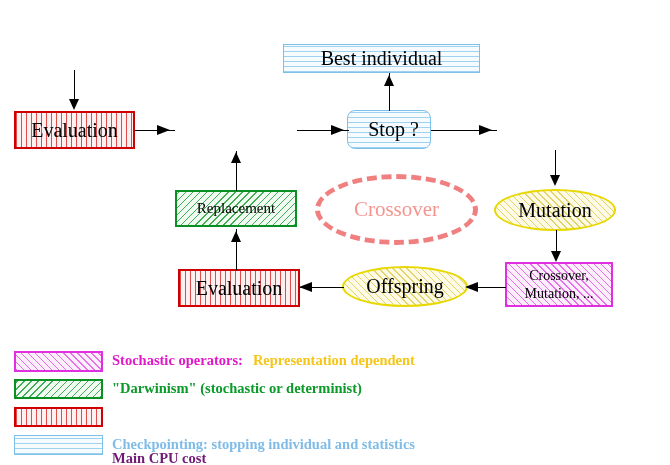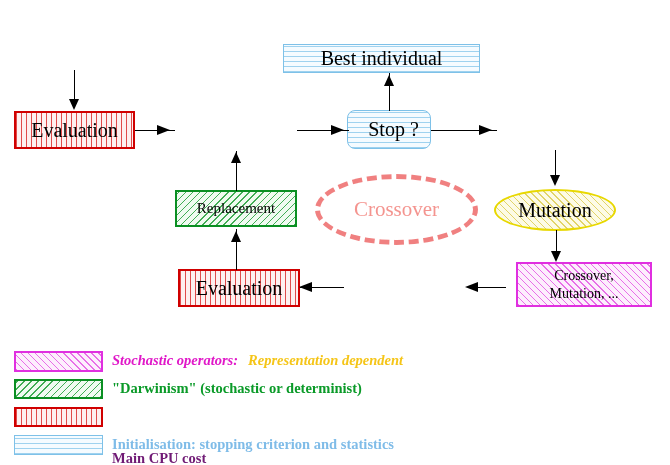--- a/index.html
+++ b/index.html
@@ -135,25 +135,28 @@
 
   <div class="node fill-blue" style="left:283px; top:44px; width:197px; height:29px; font-size:20px;">
     <span class="label">Best individual</span>
   </div>
 
 
   <div class="node fill-yellow ellipse" style="left:494px; top:189px; width:122px; height:42px; font-size:20px;">
     <span class="label">Mutation</span>
   </div>
 
-  <div class="node fill-magenta" style="left:516px; top:262px; width:136px; height:45px; font-size:14px; line-height:1.25;">
+  <div class="node fill-magenta" style="left:505px; top:262px; width:108px; height:45px; font-size:14px; line-height:1.25;">
     <span class="label">Crossover,
 Mutation, ...</span>
   </div>
 
+  <div class="node fill-yellow ellipse" style="left:342px; top:266px; width:126px; height:41px; font-size:20px;">
+    <span class="label">Offspring</span>
+  </div>
 
   <div class="node fill-red" style="left:178px; top:269px; width:122px; height:38px; font-size:20px;">
     <span class="label">Evaluation</span>
   </div>
 
   <div class="node fill-green" style="left:175px; top:190px; width:122px; height:37px; font-size:15px;">
     <span class="label">Replacement</span>
   </div>
 
   <div class="generation-ellipse" style="left:315px; top:174px; width:163px; height:71px; font-size:21px;">
@@ -190,35 +193,35 @@
   <div class="conn v" style="left:236px; top:229px; height:41px;"></div>
   <div class="arrowhead up" style="left:231px; top:231px;"></div>
 
   <div class="conn v" style="left:236px; top:151px; height:40px;"></div>
   <div class="arrowhead up" style="left:231px; top:152px;"></div>
 
   <div id="legend">
 
     <div class="legend-row">
       <div class="legend-swatch fill-magenta" style="top:351px; height:21px;"></div>
-      <div class="legend-text" style="top:352px;font-style:italic;">
+      <div class="legend-text" style="top:352px;">
         <span style="color:#e018c8;">Stochastic operators:</span><span class="part2" style="color:#f5c518;">Representation dependent</span>
       </div>
     </div>
 
     <div class="legend-row">
       <div class="legend-swatch fill-green" style="top:379px; height:20px;"></div>
       <div class="legend-text" style="top:380px; color:#0a9a28;">"Darwinism" (stochastic or determinist)</div>
     </div>
 
     <div class="legend-row">
       <div class="legend-swatch fill-red" style="top:407px; height:20px;"></div>
       <div class="legend-text" style="top:408px; color:#701a75;margin-top:42px;">Main CPU cost</div>
     </div>
 
     <div class="legend-row">
       <div class="legend-swatch fill-blue" style="top:435px; height:20px;"></div>
-      <div class="legend-text" style="top:436px; color:#7fbce8;">Initialisation: stopping criterion and statistics</div>
+      <div class="legend-text" style="top:436px; color:#7fbce8;">Checkpointing: stopping individual and statistics</div>
     </div>
 
   </div>
 
 </div>
 
 </body></html>

